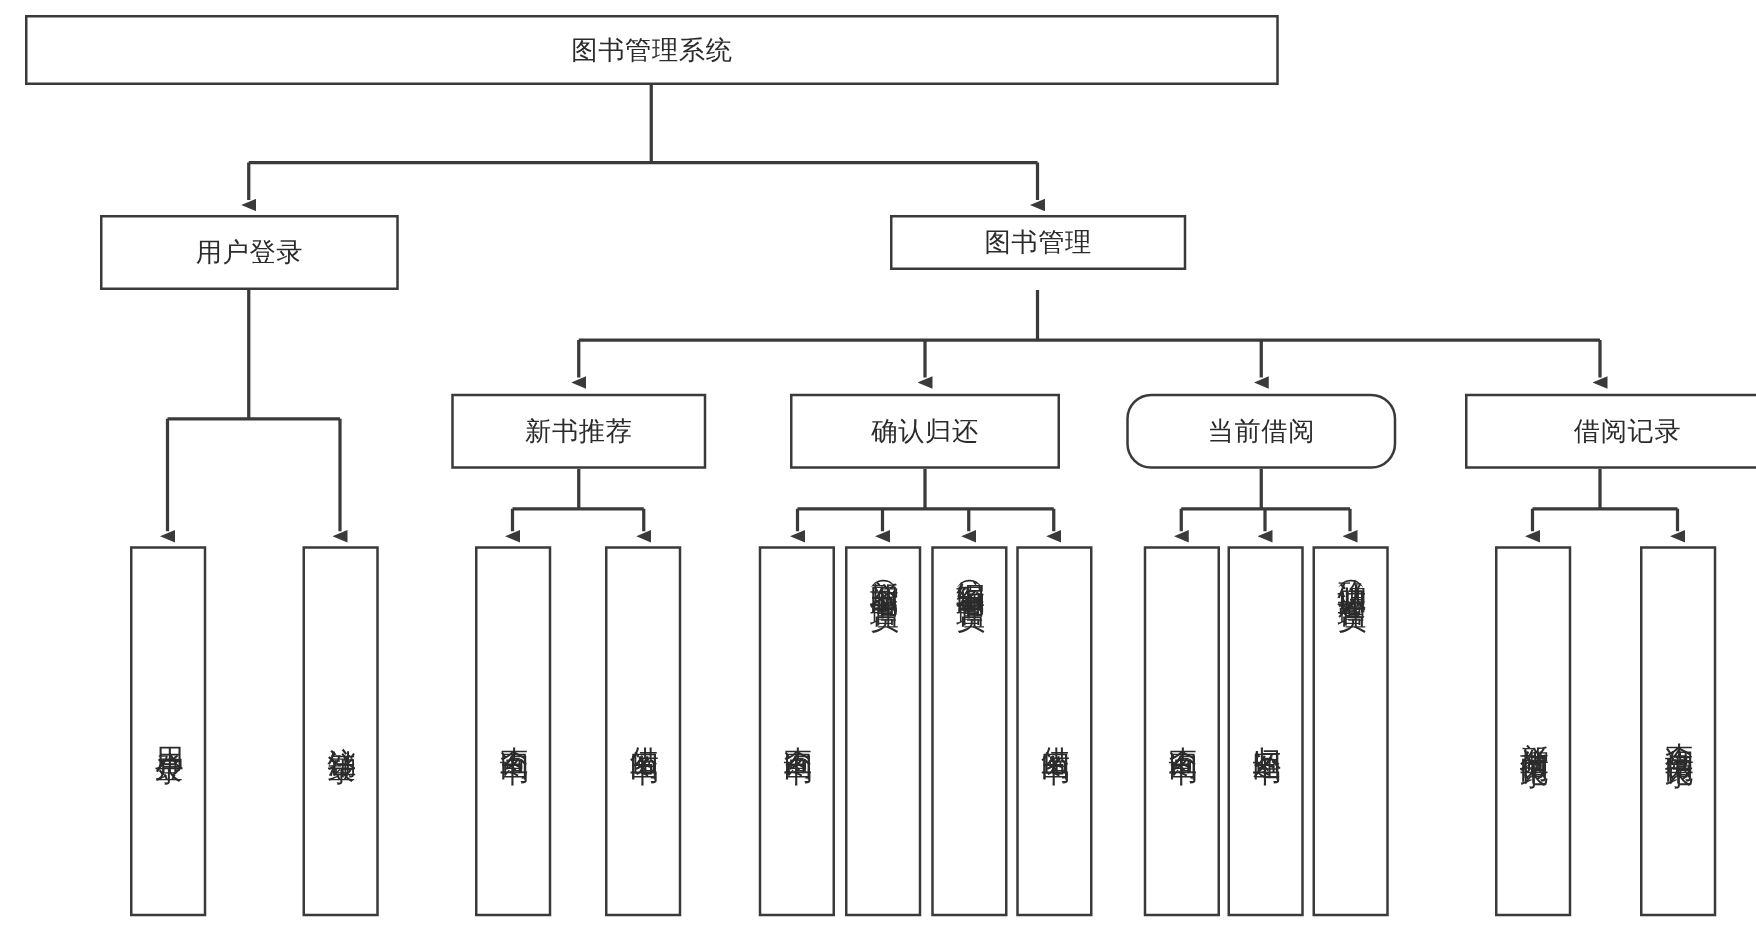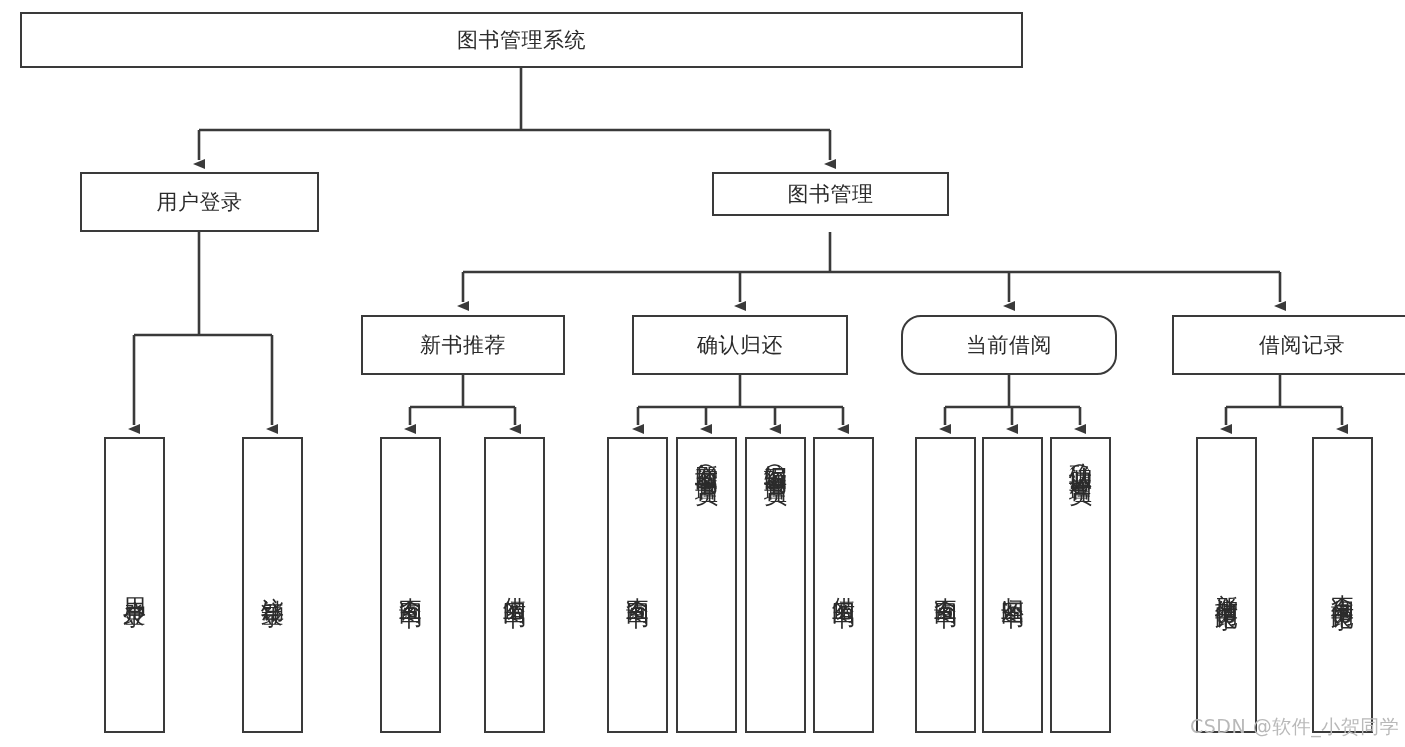--- a/index.html
+++ b/index.html
@@ -207,15 +207,14 @@
   </div>
 
   <div class="node v mid" style="left:1196px; top:437px; width:61px; height:296px;">
     <span class="lbl">新增借阅记录</span>
   </div>
 
   <div class="node v mid" style="left:1312px; top:437px; width:61px; height:296px;">
     <span class="lbl">查询借阅记录</span>
   </div>
 
-  <div class="watermark" style="left:1190px; top:714px;">CSDN @软件_小贺同学</div>
 
 </div>
 
 </body></html>

